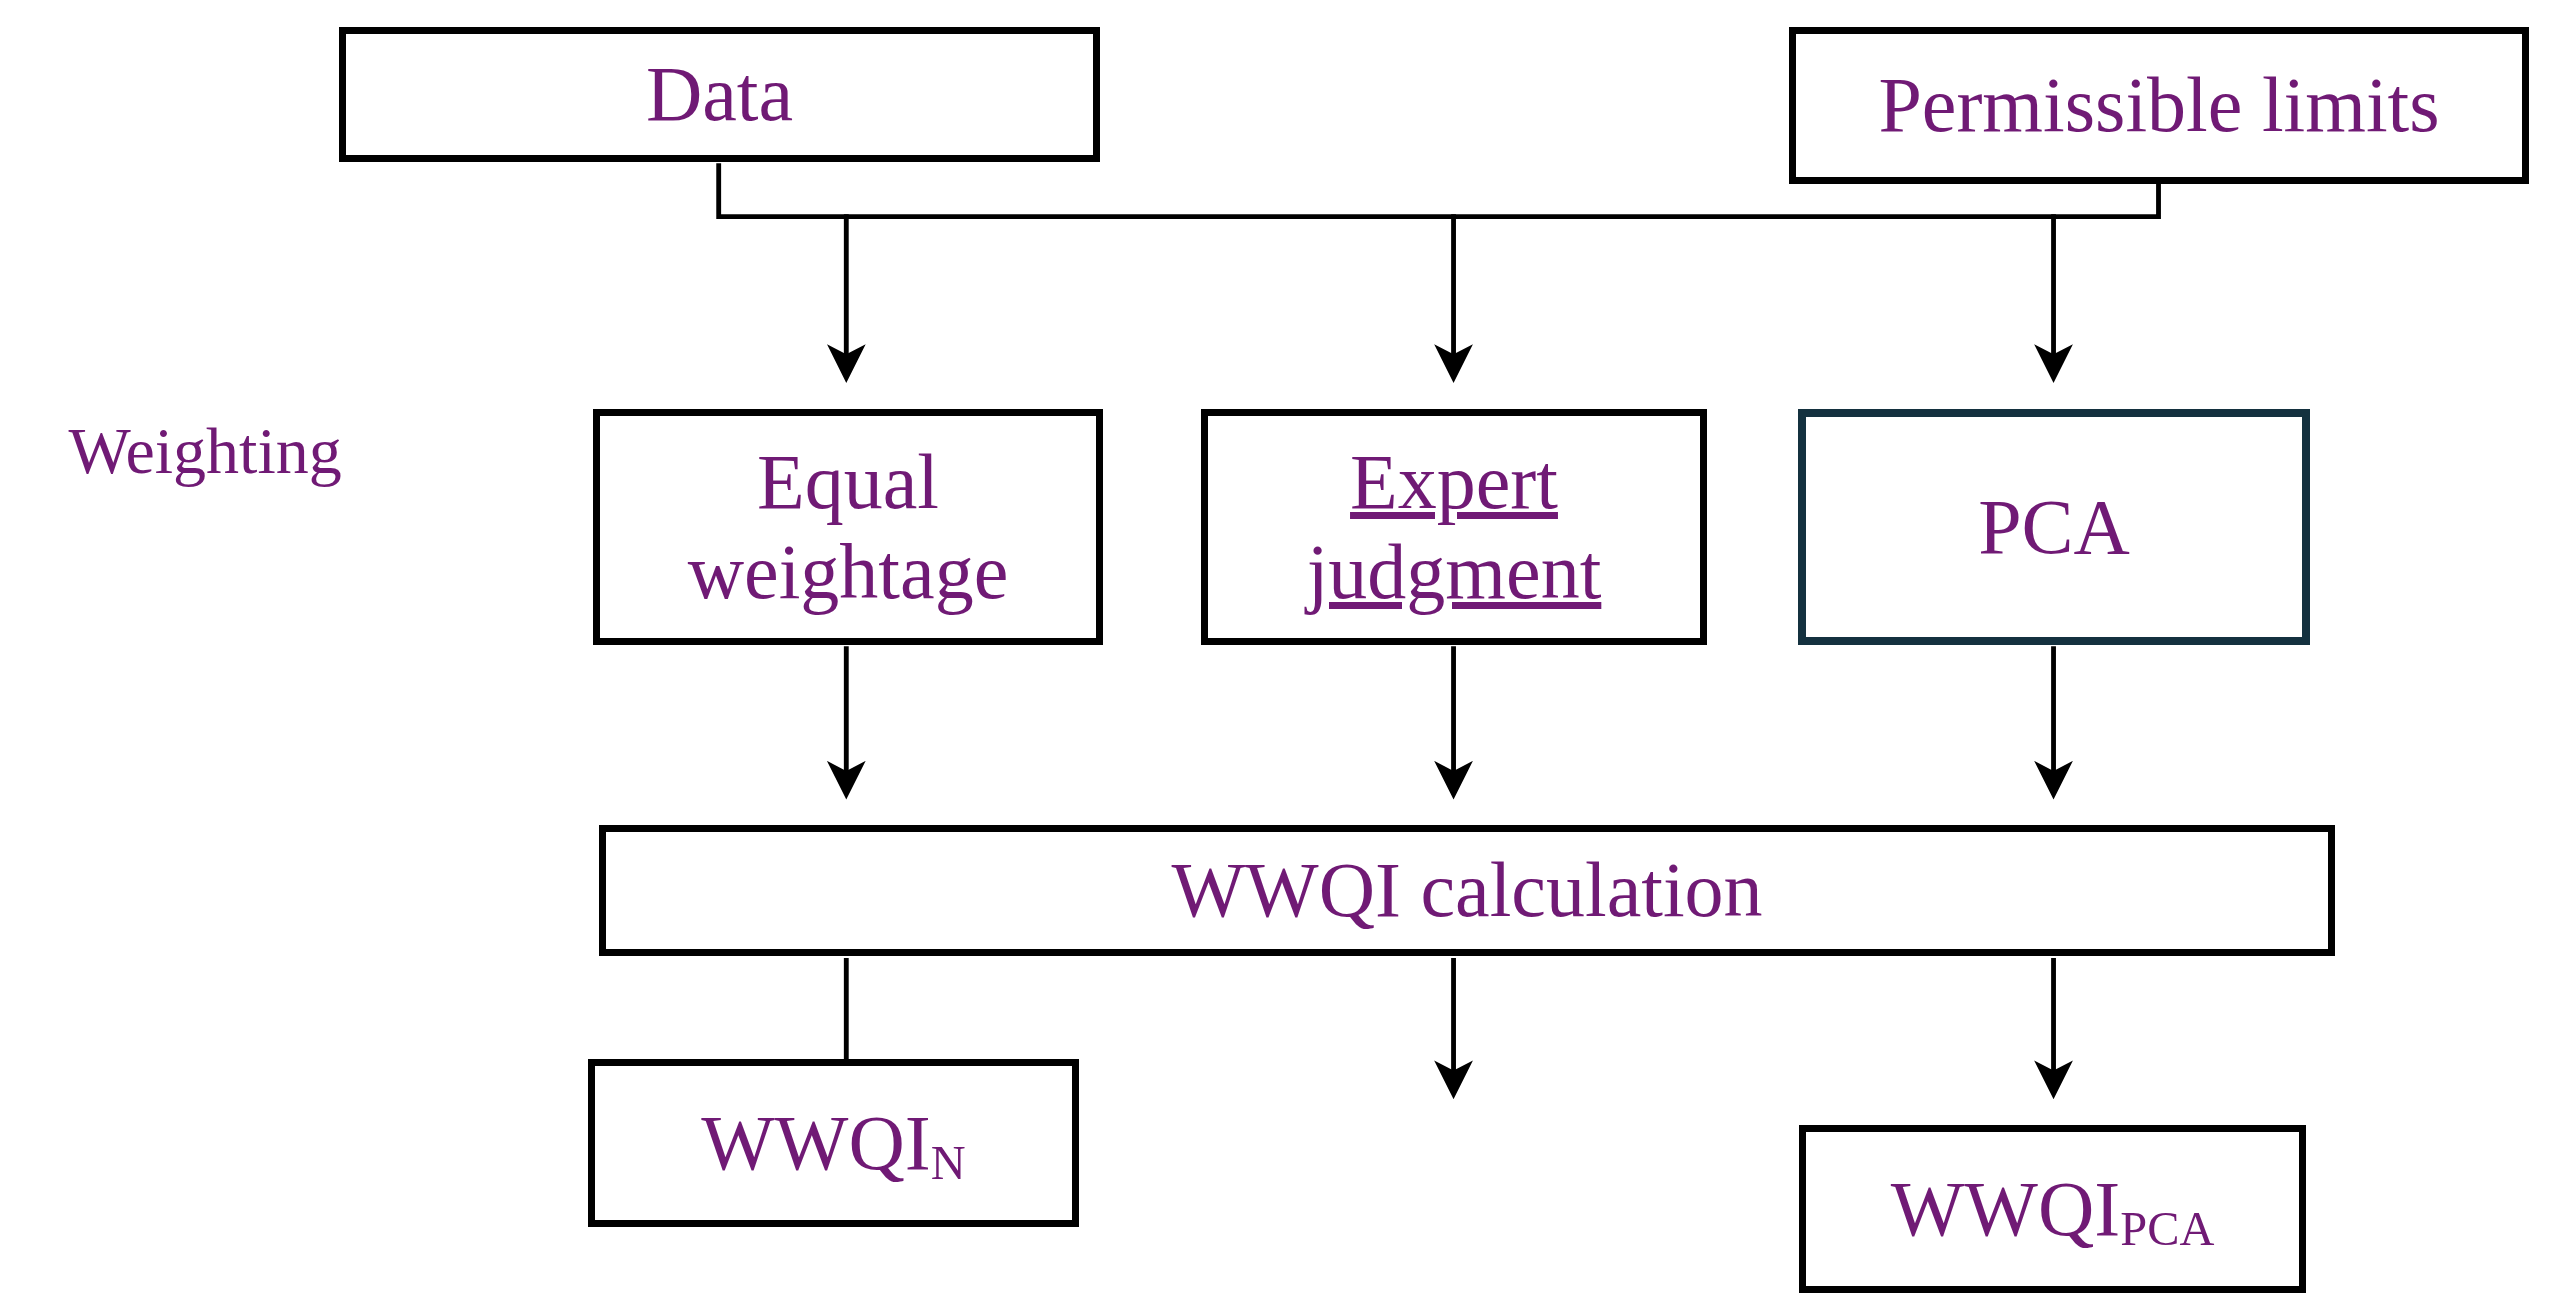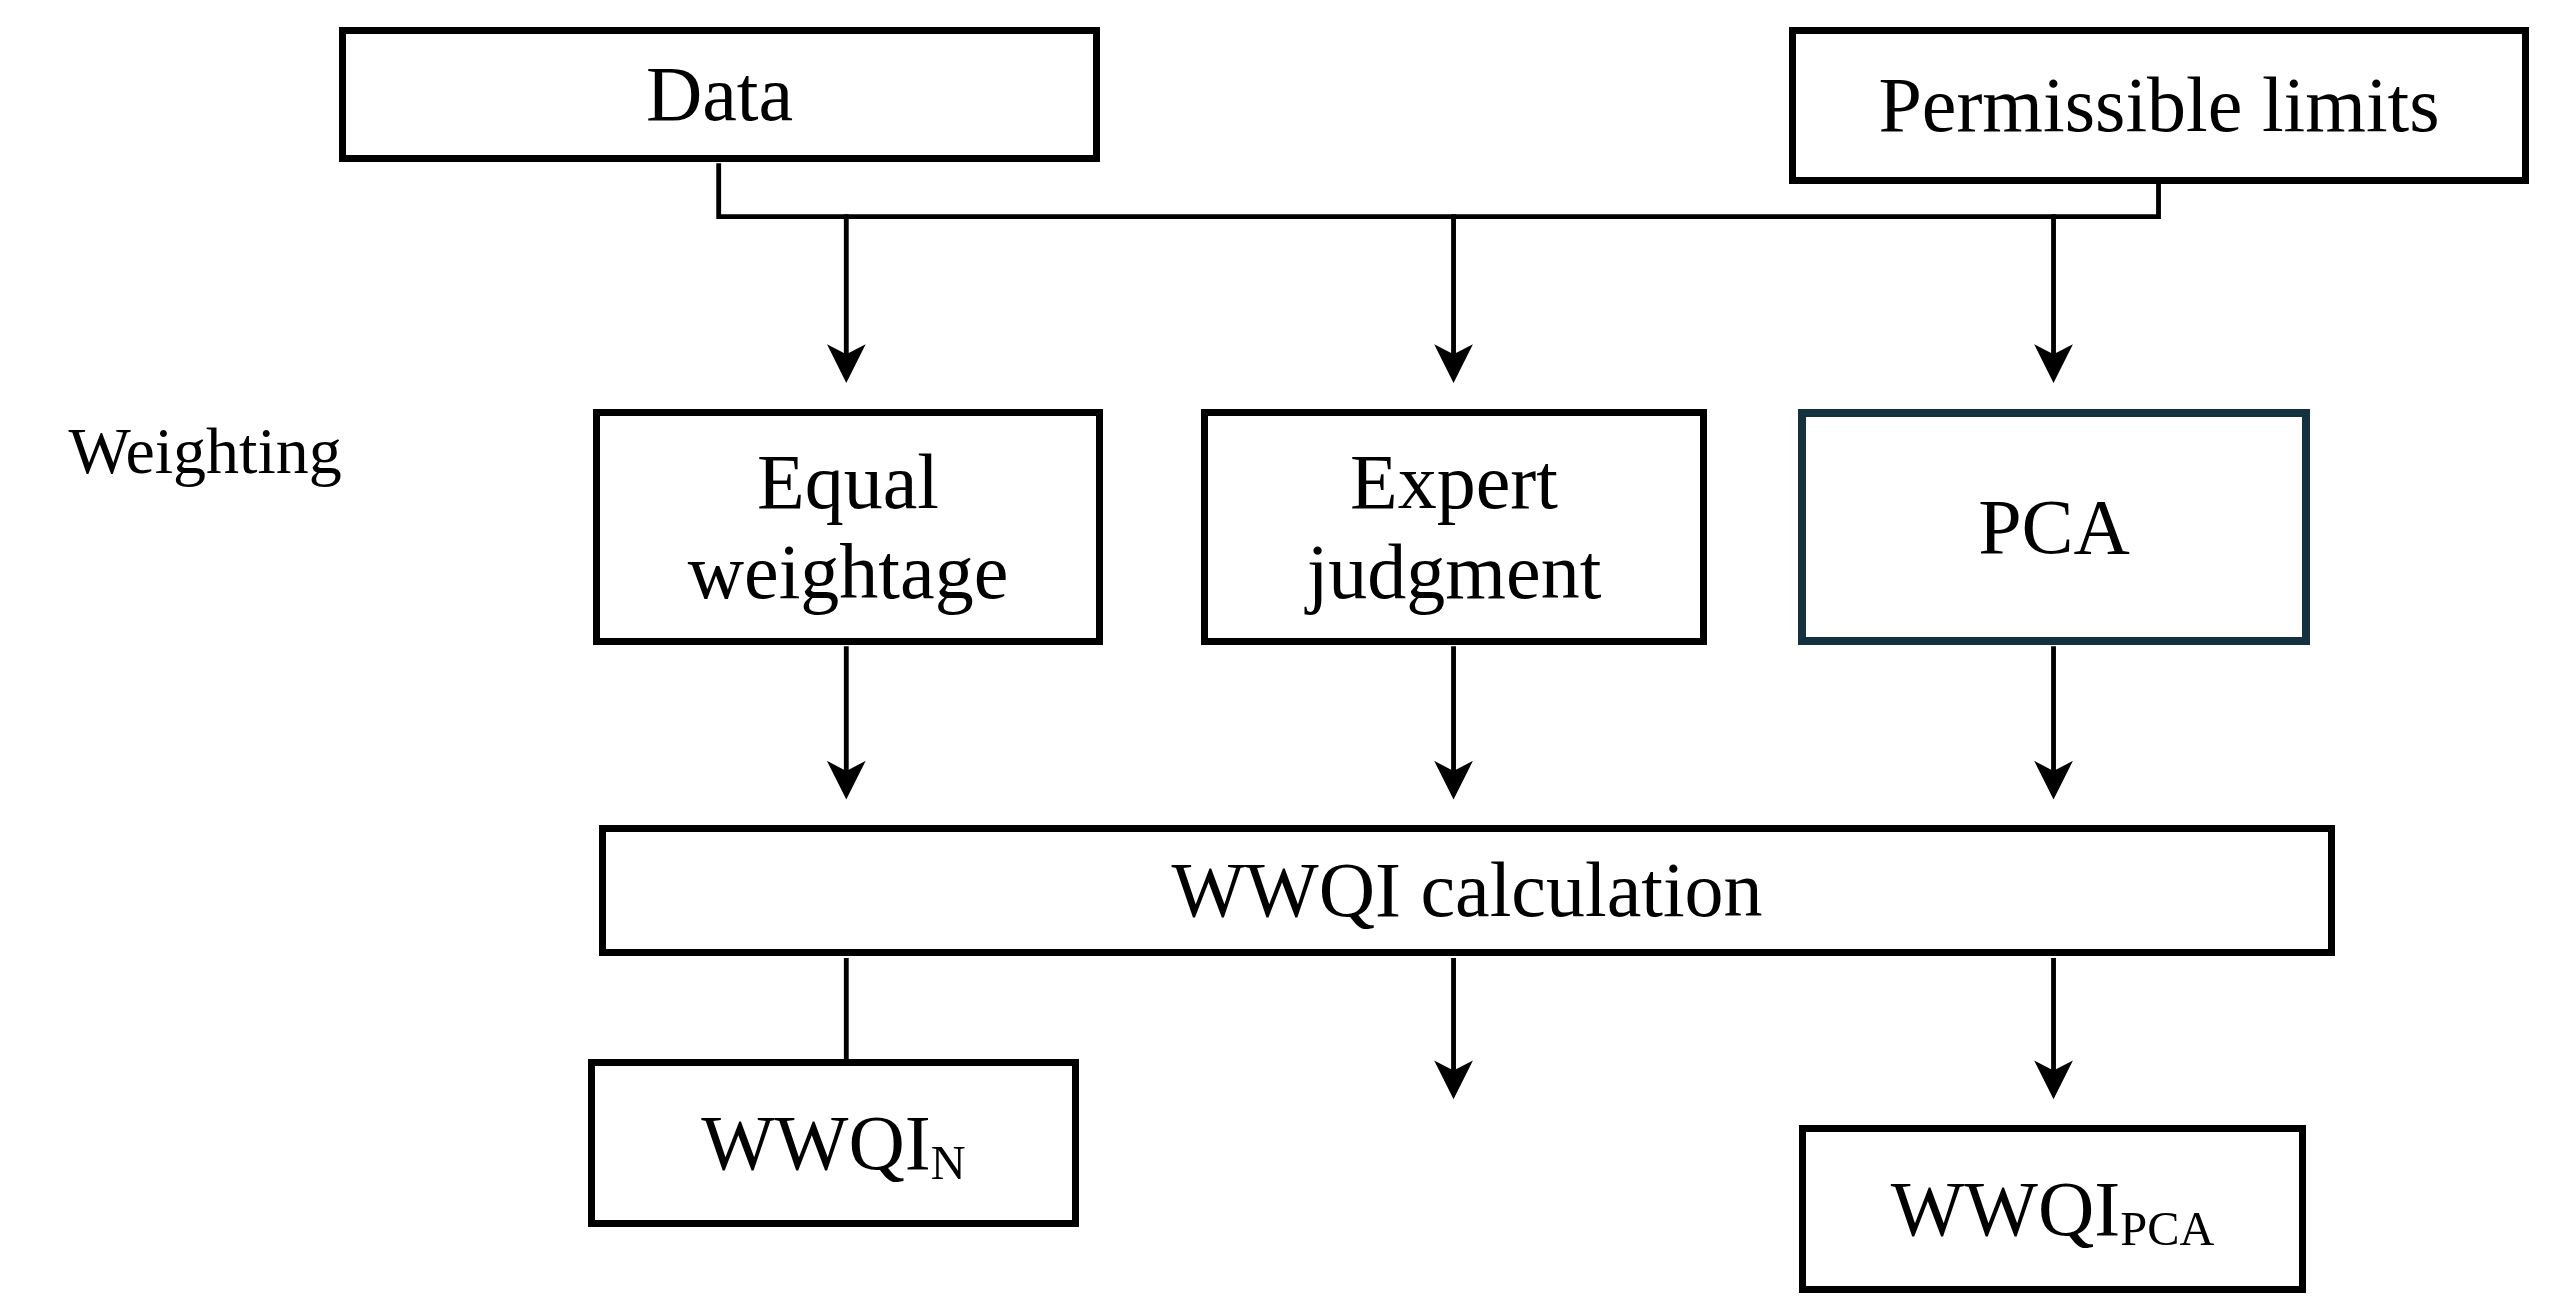--- a/index.html
+++ b/index.html
@@ -2,21 +2,21 @@
 <html style="font-size:13px"><head>
 <meta charset="utf-8">
 <style>
   html, body { margin: 0; padding: 0; background: #ffffff; }
   .canvas {
     position: relative;
     width: 2576px;
     height: 1298px;
     background: #ffffff;
     font-family: "Liberation Serif", "DejaVu Serif", serif;
-    color: #000000;
+    color: #701a75;
     overflow: hidden;
   }
   svg.connectors {
     position: absolute;
     left: 0; top: 0;
     width: 2576px; height: 1298px;
   }
   svg.connectors .ln {
     stroke: #000000;
     stroke-width: 6;
@@ -92,21 +92,21 @@
 
   <div class="side-label">
     <span style="display:block;">Weighting</span>
   </div>
 
   <div class="box" style="left:593px; top:409px; width:510px; height:236px;">
     <span style="display:block;">Equal</span>
     <span style="display:block;">weightage</span>
   </div>
 
-  <div class="box" style="left:1201px; top:409px; width:506px; height:236px;">
+  <div class="box" style="left:1201px; top:409px; width:506px; height:236px;text-decoration:underline;">
     <span style="display:block;">Expert</span>
     <span style="display:block;">judgment</span>
   </div>
 
   <div class="box pca-accent" style="left:1798px; top:409px; width:512px; height:236px;">
     <span>PCA</span>
   </div>
 
   <div class="box" style="left:599px; top:825px; width:1736px; height:131px;">
     <span>WWQI calculation</span>

